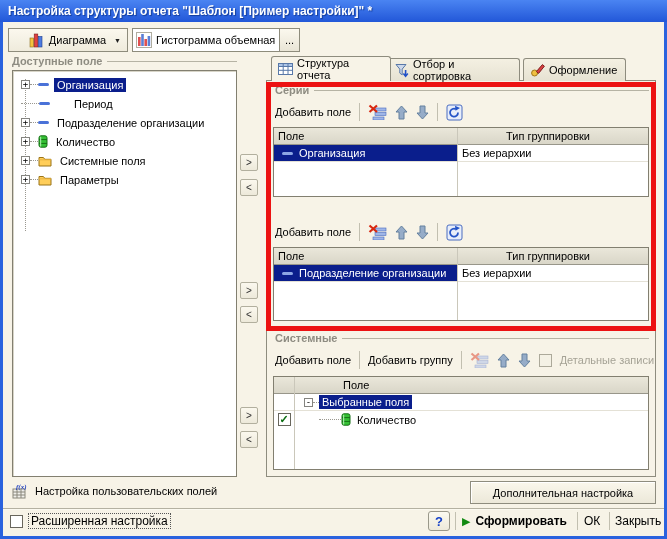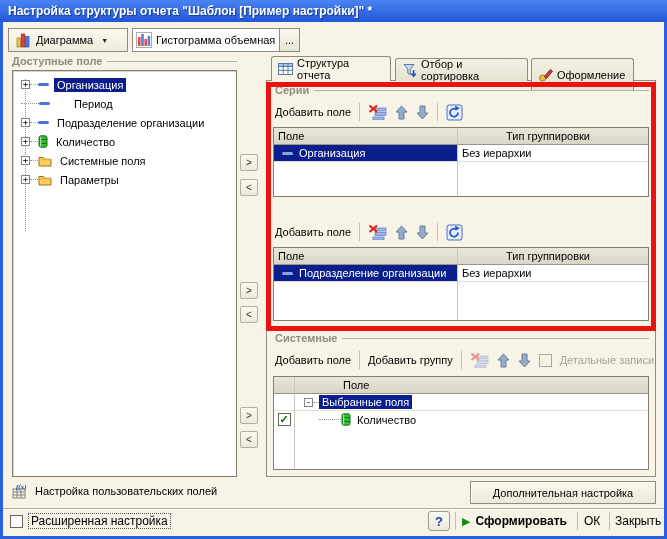--- a/index.html
+++ b/index.html
@@ -19,21 +19,21 @@
     position: absolute; left: 3px; top: 22px; width: 661px; height: 514px;
     background: #F7F3E7;
   }
   .abs { position: absolute; }
 
   
   .tb-btn {
     display: flex; align-items: center; gap: 5px;
     background: linear-gradient(#FBF8EE, #EFEBDC);
     border: 1px solid #8E8C7C; padding: 0 6px; height: 24px;
-    font-size: 11px; color: #000;
+    font-size: 11px; color: #000; justify-content: flex-end;
   }
   .chart-type-field {
     display: flex; align-items: center; height: 24px;
     background: #fff; border: 1px solid #8E8C7C; font-size: 11px;
   }
   .dots-btn {
     margin-left: auto; width: 20px; height: 22px;
     background: linear-gradient(#FBF8EE, #E9E5D6); border-left: 1px solid #8E8C7C;
     display: flex; align-items: center; justify-content: center; font-size: 11px;
   }
@@ -67,21 +67,21 @@
     font-size: 10px; color: #303030; display: flex; align-items: center; justify-content: center;
   }
 
   
   .tab {
     position: absolute; display: flex; align-items: center; gap: 4px;
     font-size: 11px; padding: 0 6px;
     border: 1px solid #8E8C7E; border-bottom: none; border-radius: 3px 3px 0 0;
   }
   .tab.active { background: #F7F3E7; z-index: 5; }
-  .tab.inactive { background: linear-gradient(#F4F0E2, #E6E2D2); margin-left: 8px; }
+  .tab.inactive { background: linear-gradient(#F4F0E2, #E6E2D2); }
   .tab-pane { border: 1px solid #8E8C7E; background: #F7F3E7; }
 
   
   .flatbtn { font-size: 11px; color: #000; white-space: nowrap; }
   .vsep { width: 1px; background: #C2BFB0; }
 
   
   .tbl { background: #fff; border: 1px solid #827F70; }
   .thead {
     background: linear-gradient(#EAE7DA, #D9D6C8);
@@ -244,21 +244,21 @@
     <div class="tab inactive" style="left:384px;top:36px;width:133px;height:23px">
       <span>
         <svg width="15" height="15" viewBox="0 0 15 15">
           <path d="M2 1.5 h10 l-3.8 4.6 v5.8 l-2.4 -1.8 v-4 Z" fill="#CDD8EA" stroke="#5878A8"></path>
           <path d="M11.6 7 v5" stroke="#2050C8" stroke-width="1.6"></path>
           <path d="M9.4 10.6 l2.2 2.6 2.2 -2.6" fill="none" stroke="#2050C8" stroke-width="1.6"></path>
         </svg>
       </span>
       <span>Отбор и сортировка</span>
     </div>
-    <div class="tab inactive" style="left:520px;top:36px;width:103px;height:32px">
+    <div class="tab inactive" style="left:520px;top:36px;width:103px;height:23px">
       <span>
         <svg width="15" height="14" viewBox="0 0 15 14">
           <circle cx="4.6" cy="10" r="3" fill="#F0C040" stroke="#A07818"></circle>
           <path d="M6.4 8.6 L12.4 1.6 l2 1.6 L8.6 10.4 Z" fill="#D84040" stroke="#802020"></path>
         </svg>
       </span>
       <span>Оформление</span>
     </div>
 
     <div class="abs" style="left:272px;top:62px;width:374px;display:flex;align-items:center;gap:5px">

